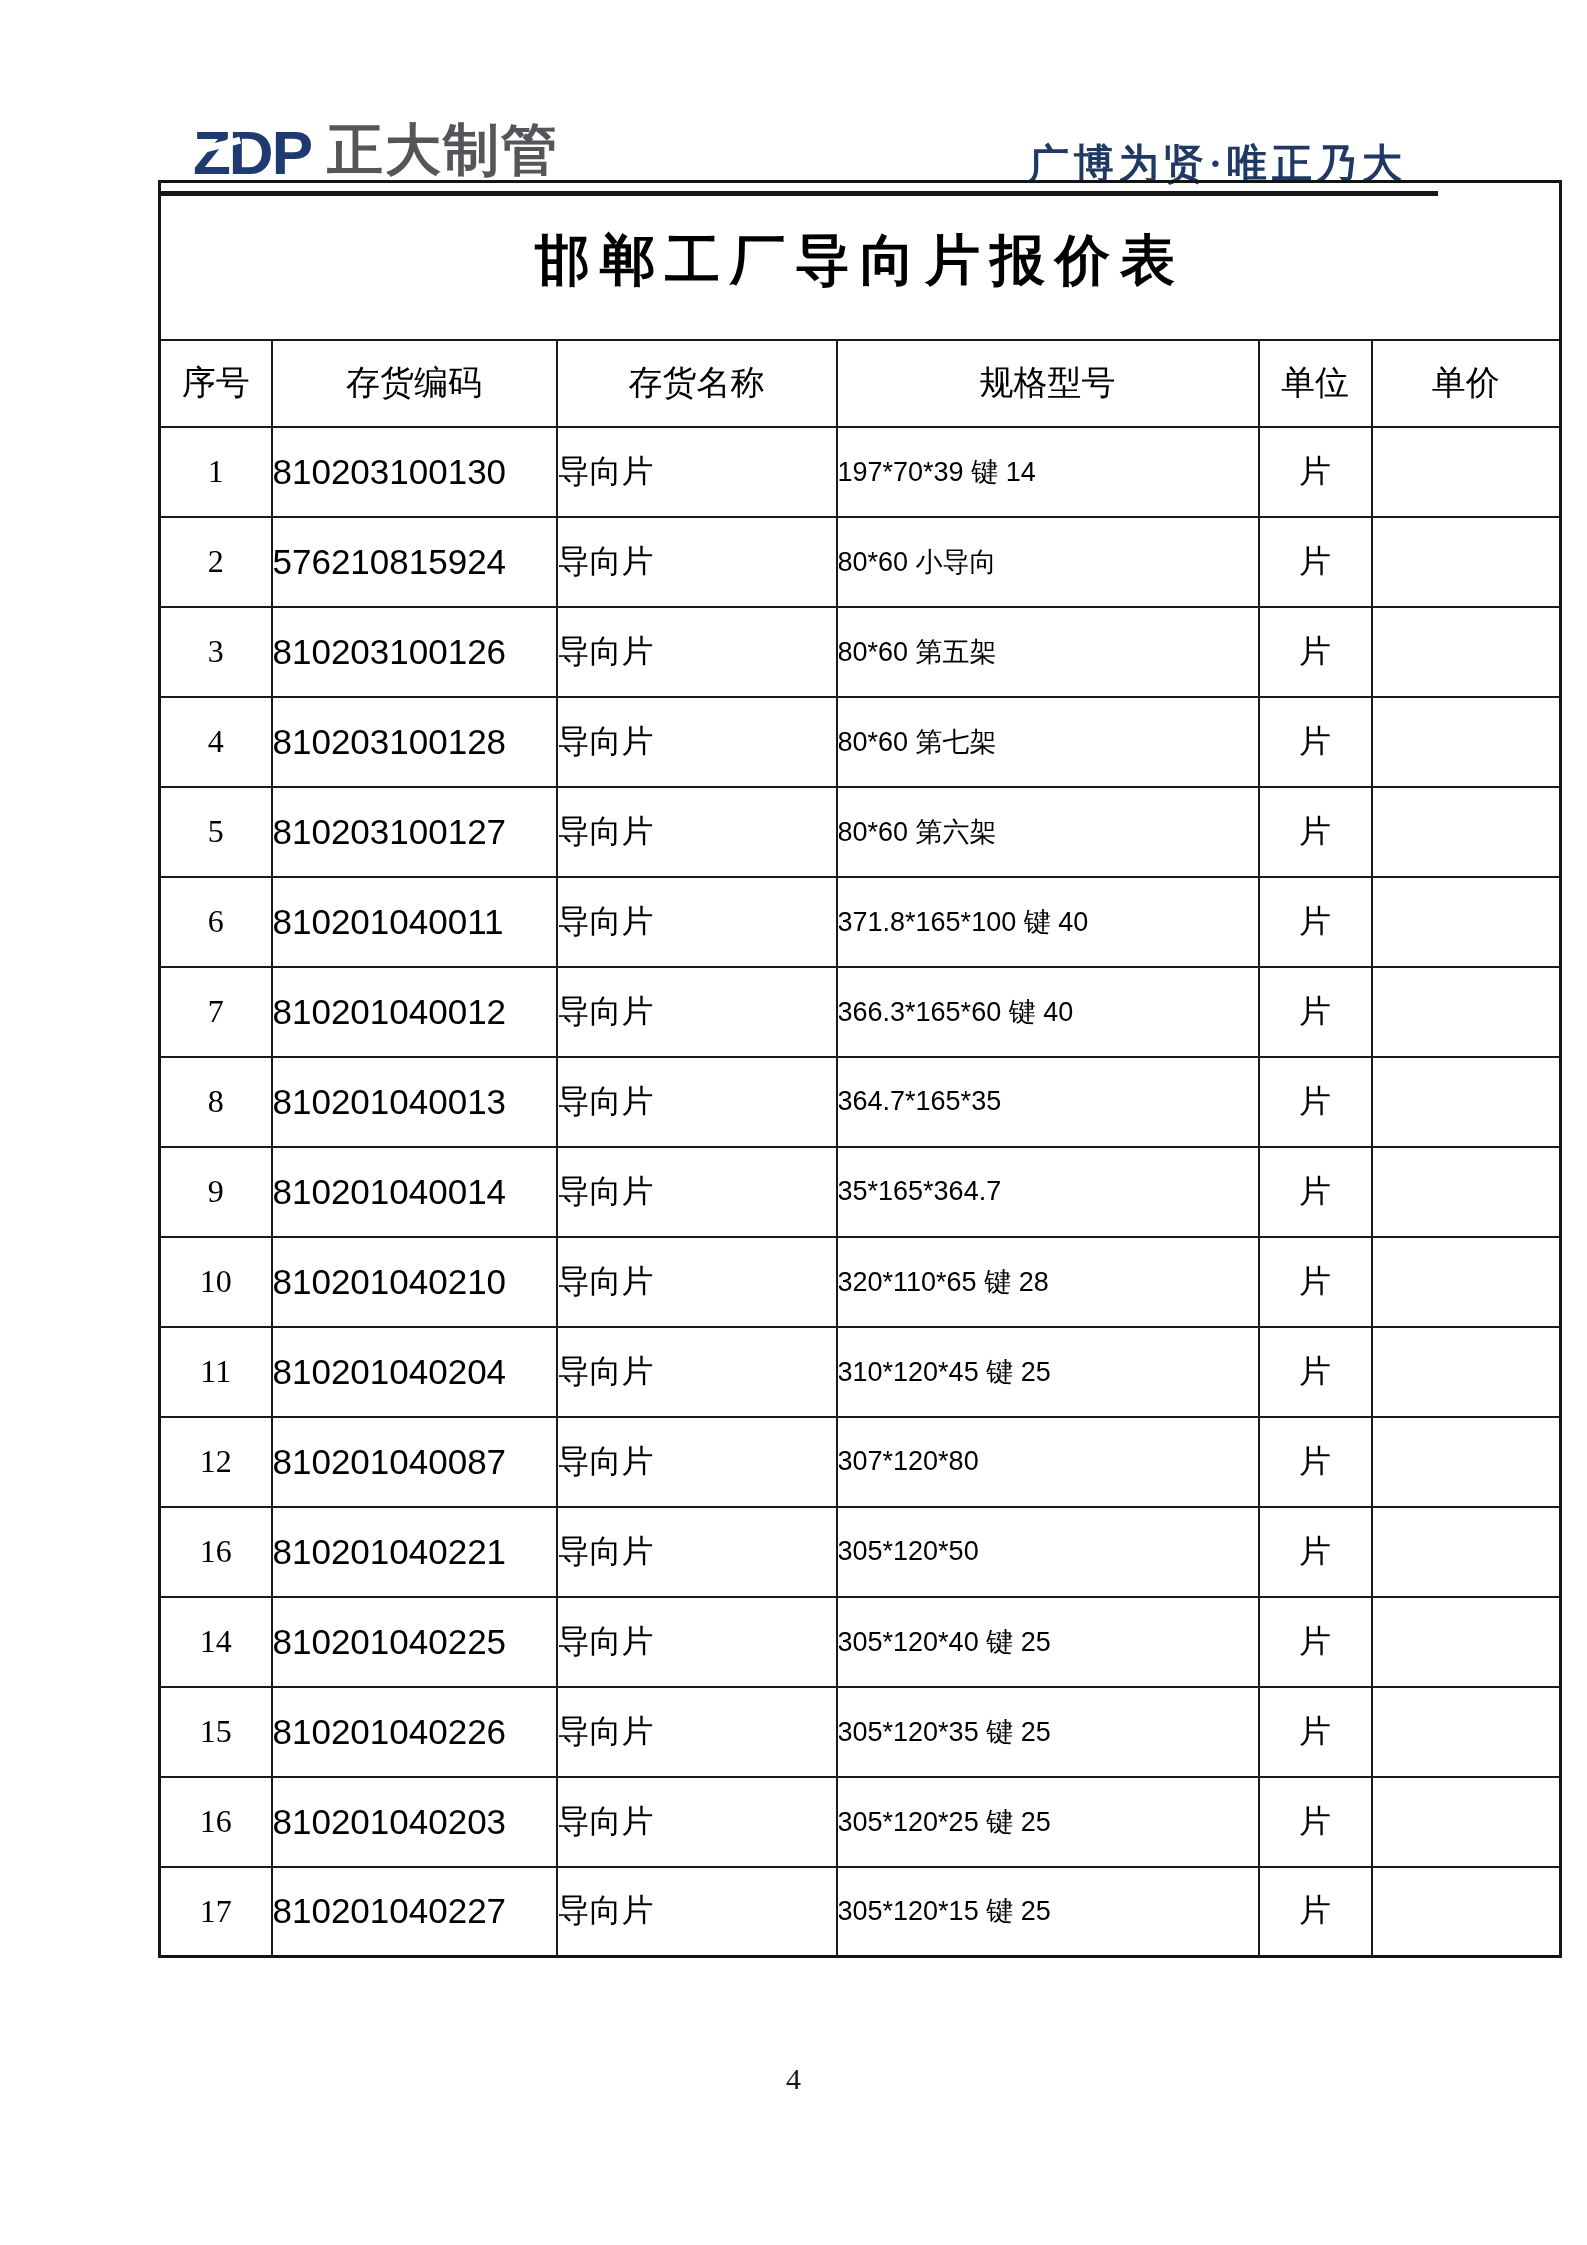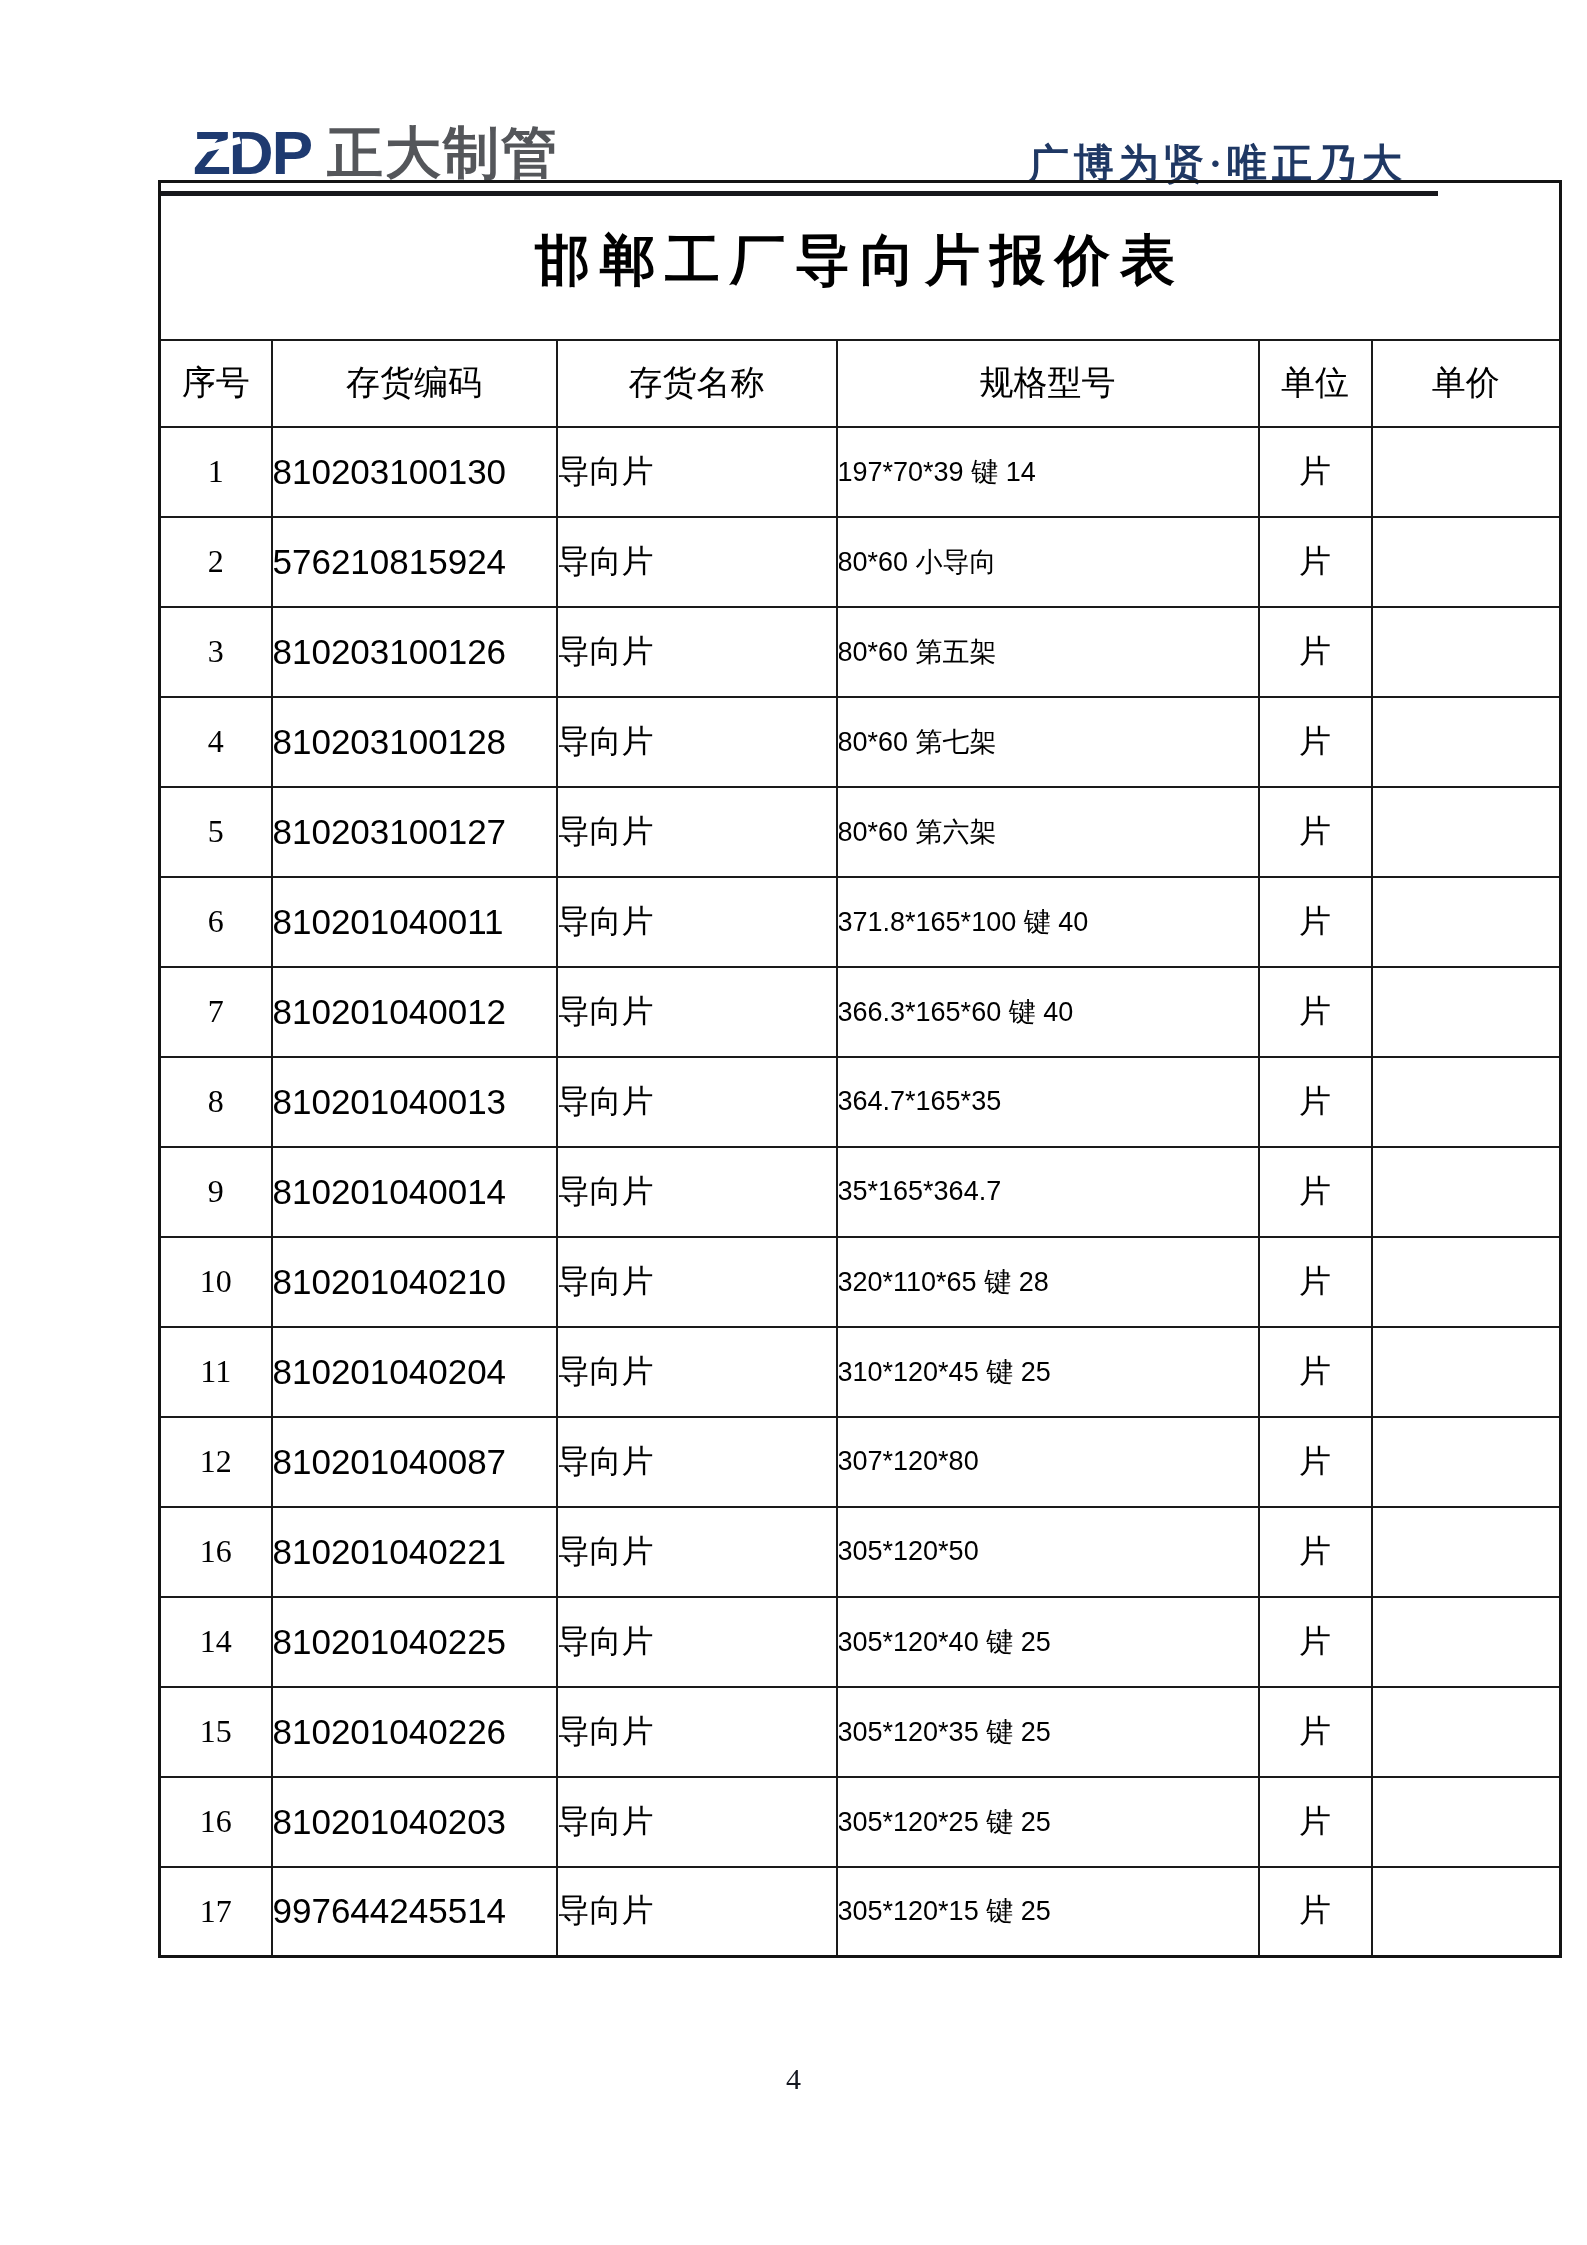--- a/index.html
+++ b/index.html
@@ -10,21 +10,21 @@
     font-family:"Liberation Serif","DejaVu Serif",serif;
     color:#000;
     overflow:hidden;
   }
   .serif{font-family:"Liberation Serif","DejaVu Serif",serif;}
 
   
   .page-header{position:absolute;left:0;top:0;width:1587px;height:195px;}
   .logo{
     position:absolute;left:193px;top:122px;
-    display:flex;align-items:center;gap:16px;
+    display:flex;align-items:flex-start;gap:16px;
     font-family:"Liberation Sans","DejaVu Sans",sans-serif;
     white-space:nowrap;
   }
   .logo-zdp{
     position:relative;
     font-size:62px;font-weight:900;letter-spacing:-2px;
     color:#1e3a70;line-height:1;
   }
   .logo-zdp::after{ 
     content:"";position:absolute;left:-4px;top:21px;width:52px;height:7px;
@@ -238,21 +238,21 @@
       <tr class="data-row">
     <td class="c-seq">16</td>
     <td class="c-code">810201040203</td>
     <td class="c-name">导向片</td>
     <td class="c-spec">305*120*25 键 25</td>
     <td class="c-unit">片</td>
     <td class="c-price"></td>
   </tr>
       <tr class="data-row">
     <td class="c-seq">17</td>
-    <td class="c-code">997644245514</td>
+    <td class="c-code">810201040227</td>
     <td class="c-name">导向片</td>
     <td class="c-spec">305*120*15 键 25</td>
     <td class="c-unit">片</td>
     <td class="c-price"></td>
   </tr>
     </tbody>
 </table>
 
 <div class="page-number">4</div>
 

